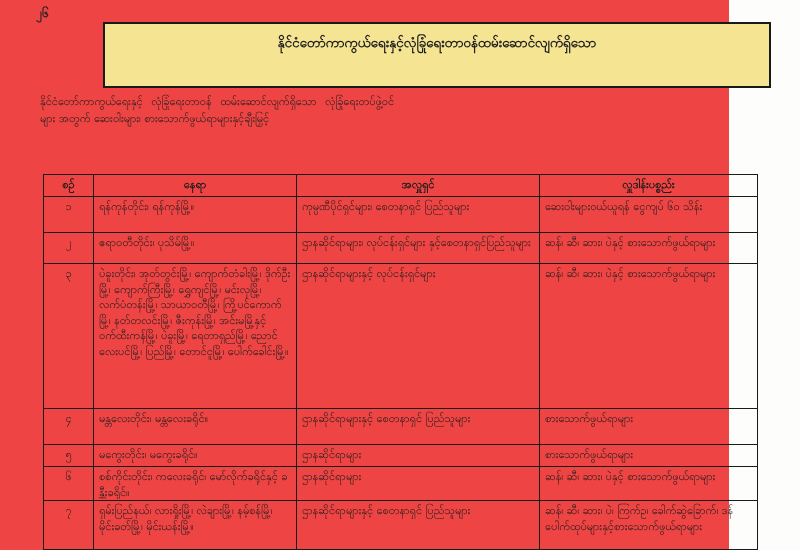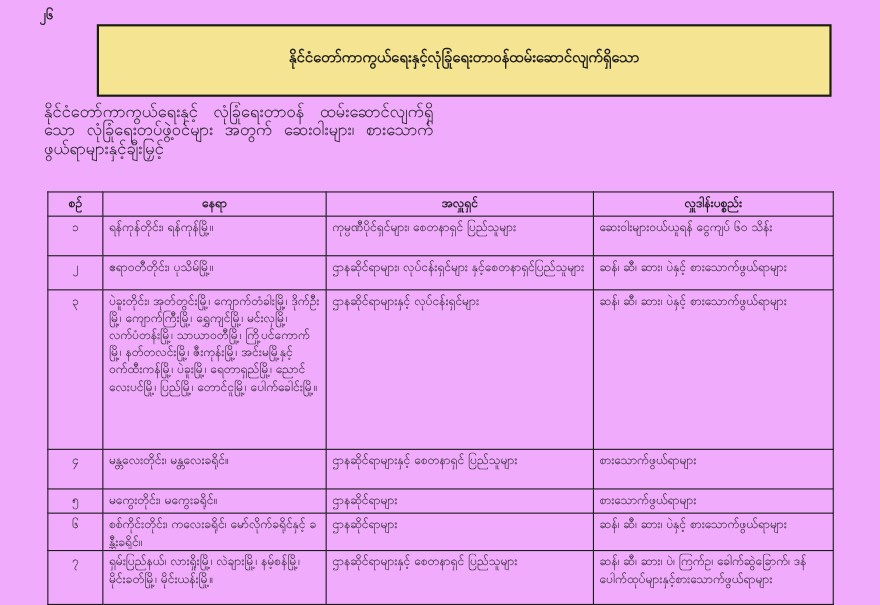--- a/index.html
+++ b/index.html
@@ -5,56 +5,56 @@
   * { margin: 0; padding: 0; box-sizing: border-box; }
   html, body { width: 800px; height: 550px; }
   body {
     font-family: "DejaVu Sans", "Liberation Sans", sans-serif;
     background: #fdfdfb;
     color: #1c1c1c;
     overflow: hidden;
   }
   .sheet {
     position: relative;
-    width: 800px;
+    width: 729px;
     height: 550px;
-    background: #f0abfc;
+    background: #ef4444;
   }
   .page-number {
     position: absolute;
     left: 36px;
     top: 5px;
     font-size: 12px;
     font-weight: bold;
     color: #222;
   }
   .title-box {
     position: absolute;
-    left: 88px;
+    left: 103px;
     top: 22px;
     width: 668px;
     height: 66px;
     background: #f5e492;
     border: 2px solid #1a1a1a;
     text-align: center;
     font-weight: bold;
     font-size: 13.5px;
     line-height: 21px;
-    padding-top: 18px;
+    padding-top: 8px;
     overflow: hidden;
   }
   .intro {
     position: absolute;
     left: 40px;
     top: 93px;
     width: 720px;
     height: 68px;
     display: flex;
     gap: 12px;
-    font-size: 15px;
+    font-size: 11px;
     line-height: 17px;
     overflow: hidden;
   }
   .intro .col { width: 354px; text-align: justify; }
   .intro .col-left .lead { text-indent: 34px; display: inline; }
   .intro .bold-line { font-weight: bold; }
   table.donation {
     position: absolute;
     left: 43px;
     top: 174px;

